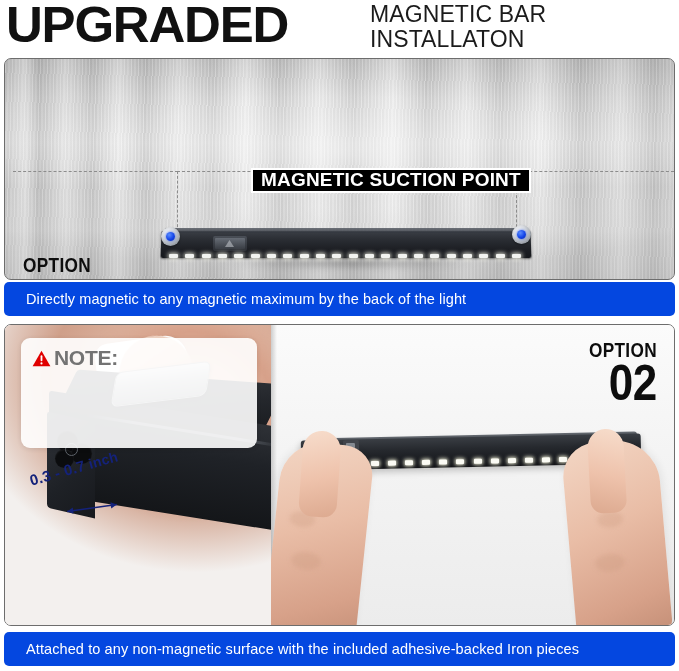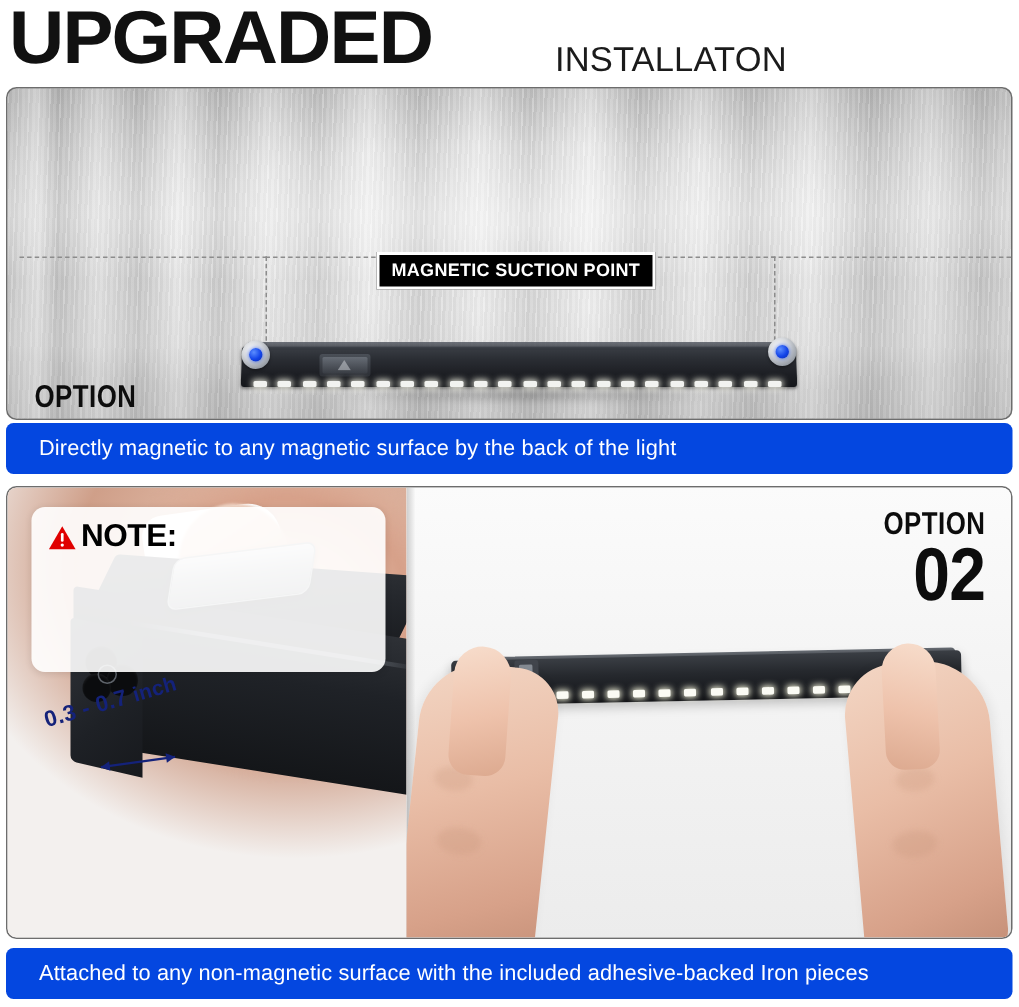--- a/index.html
+++ b/index.html
@@ -102,21 +102,21 @@
   .dashline-r { left: 509px; width: 160px; }
 
   
   .suction-tag {
     position: absolute;
     left: 246px; top: 109px;
     padding: 3px 8px 4px 8px;
     background: #000000;
     border: 2px solid #ffffff;
     color: #ffffff;
-    font-size: 12px;
+    font-size: 19px;
     font-weight: 700;
     letter-spacing: 0.2px;
     white-space: nowrap;
     line-height: 14px;
   }
 
   
   .bar1-wrap {
     position: absolute;
     left: 152px; top: 166px;
@@ -382,21 +382,21 @@
     background: rgba(255,255,255,0.90);
     border-radius: 9px;
     box-shadow: 0 1px 5px rgba(0,0,0,0.10);
     padding: 9px 10px 8px 11px;
     box-sizing: border-box;
   }
   .note-head {
     display: flex;
     align-items: center;
     gap: 3px;
-    color: #000000;
+    color: #737373;
     font-size: 21px;
     font-weight: 800;
     letter-spacing: -0.3px;
     line-height: 22px;
     margin-bottom: 2px;
   }
   .warn-tri {
     width: 19px; height: 17px;
     flex: 0 0 auto;
     display: block;
@@ -520,21 +520,21 @@
     color: #0d0d0d;
     text-align: right;
   }
 </style>
 </head>
 <body>
 
 <div class="header">
   <div class="hdr-main">UPGRADED</div>
   <div class="hdr-sub">
-    <br>
+    <span>MAGNETIC BAR</span><br>
     <span>INSTALLATON</span>
   </div>
 </div>
 
 <div class="panel1">
   <div class="brushed"></div>
   <div class="p1-vignette"></div>
 
   <div class="dashline-l"></div>
   <div class="dashline-r"></div>
@@ -581,21 +581,21 @@
     </div>
   </div>
 
   <div class="opt1">
     <div class="opt-word">OPTION</div>
     <div class="opt-num">01</div>
   </div>
 </div>
 
 <div class="banner banner1">
-  <span class="txt"><span>Directly magnetic to any </span><b>magnetic</b><span> surface by the back of the light</span></span>
+  <span class="txt"><span>Directly magnetic to any </span><b>magnetic</b><span> maximum by the back of the light</span></span>
 </div>
 
 <div class="panel2">
 
   <div class="p2-left">
     <div class="p2l-hand"></div>
     <div class="p2l-white-obj"></div>
     <div class="p2l-thumb"></div>
     <div class="p2l-bar-top"></div>
     <div class="p2l-bar-front"></div>

